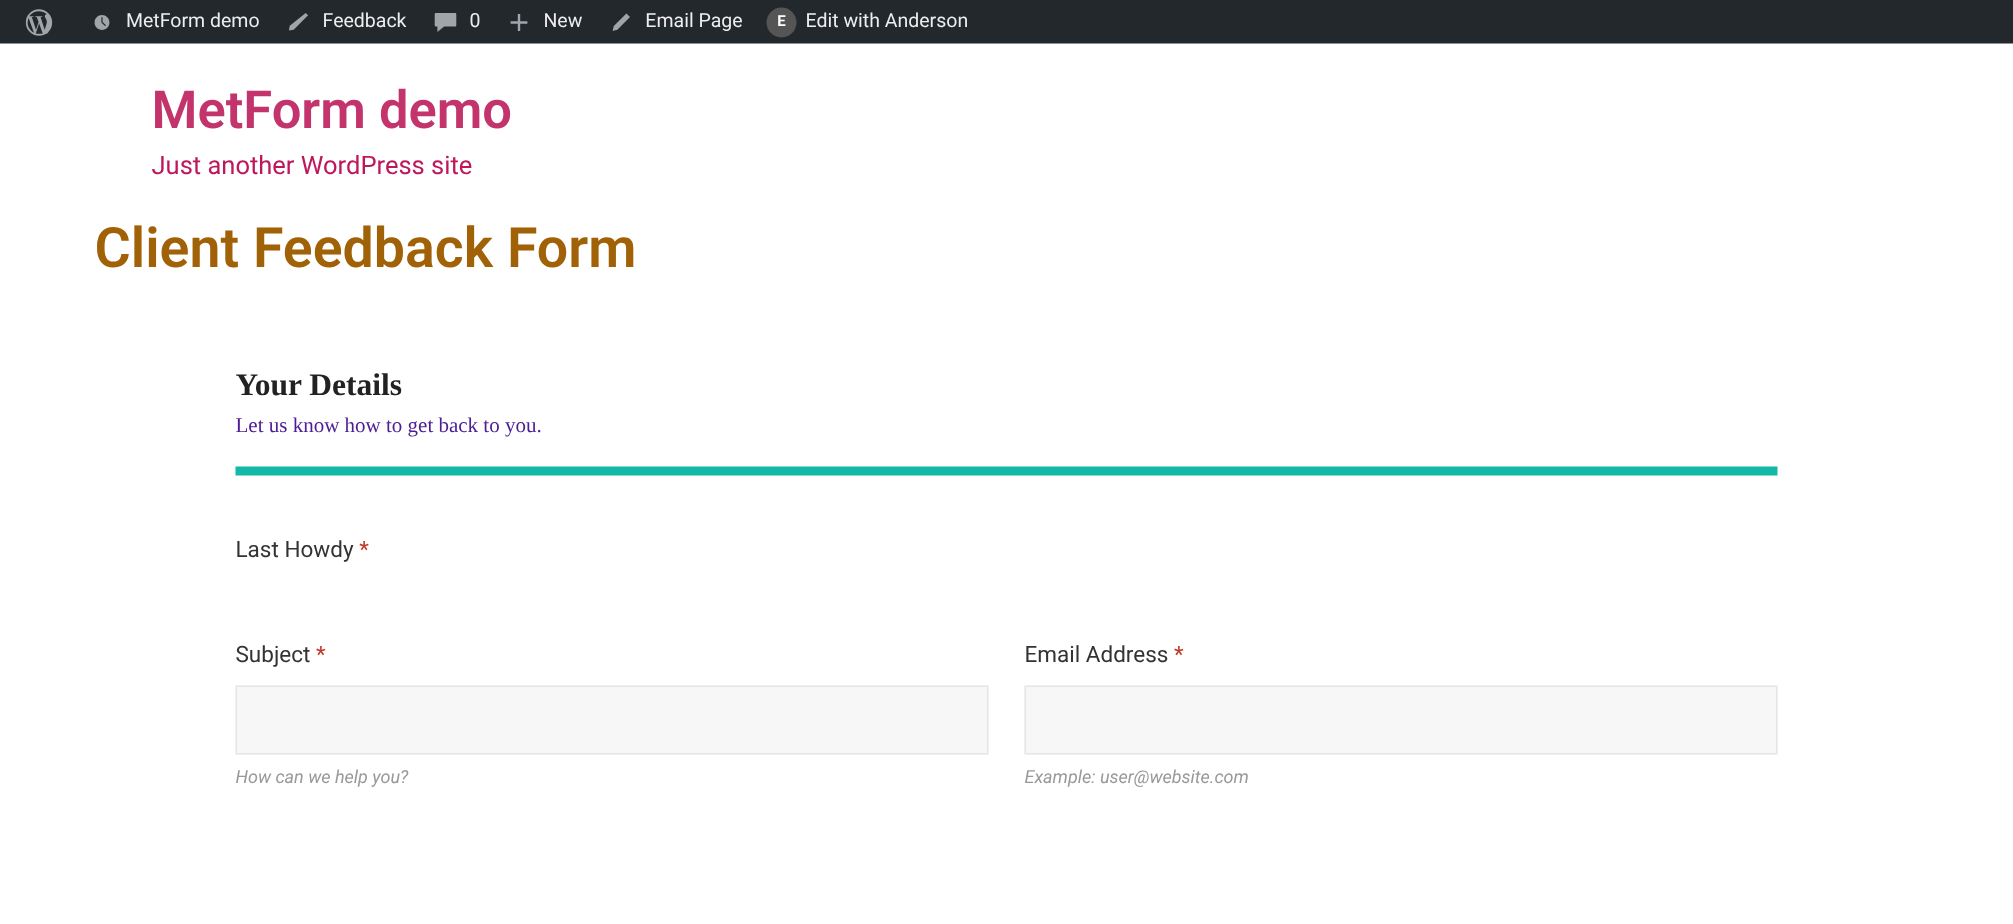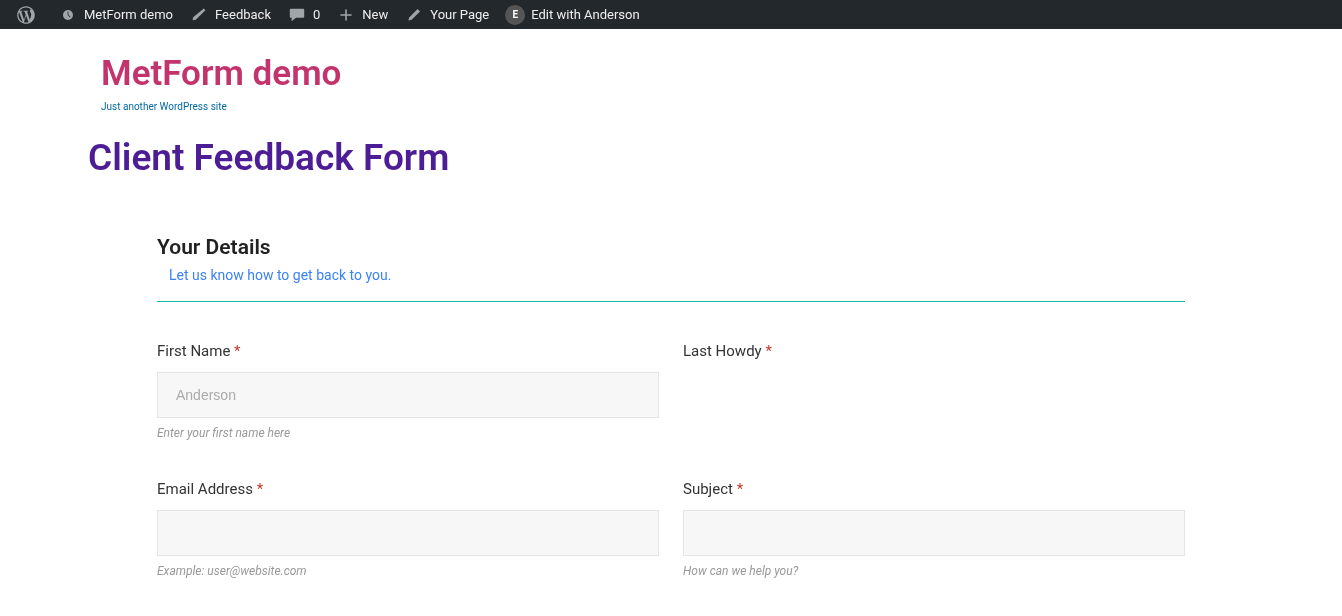--- a/index.html
+++ b/index.html
@@ -11,28 +11,28 @@
     .admin-item { display: flex; align-items: center; padding: 0 8px; height: 29px; color: #eee; cursor: pointer; }
     .admin-icon { width: 20px; height: 20px; margin-right: 6px; display: inline-flex; align-items: center; justify-content: center; font-size: 16px; }
     .admin-icon svg { fill: #a0a5aa; }
     .avatar-box { width: 18px; height: 18px; background: #888; margin-left: 6px; }
     .search-box { width: 24px; height: 24px; display: flex; align-items: center; justify-content: center; margin-left: 4px; cursor: pointer; }
     
     
     .page { padding-top: 24px; }
     .site-header { padding-left: 101px; margin-bottom: 24px; }
     .site-title { color: #c3336c; font-size: 35px; font-weight: 600; line-height: 1.2; margin-bottom: 6px; }
-    .site-tagline { color: #0369a1; font-size: 10px; }
-    .page-title { padding-left: 88px; color: #4c1d95; font-size: 37px; font-weight: 600; }
+    .site-tagline { color: #be185d; font-size: 17px; }
+    .page-title { padding-left: 43px; color: #a16207; font-size: 37px; font-weight: 600; margin-left: 20px; }
     
     
     .form-wrap { margin: 24px auto 0; width: 1028px; }
-    .section-head { border-bottom: 1px solid #14b8a6; padding: 32px 0 18px; }
+    .section-head { border-bottom: 6px solid #14b8a6; padding: 32px 0 18px; font-family: Liberation Serif, serif; }
     .section-title { font-size: 21px; font-weight: 600; color: #222; margin-bottom: 8px; }
-    .section-sub { font-size: 14px; color: #3b82f6; margin-left: 12px; }
+    .section-sub { font-size: 14px; color: #4c1d95; }
     
     .row { display: flex; gap: 24px; margin-top: 40px; }
     .col { flex: 1; }
     .field-label { font-size: 15px; color: #333; margin-bottom: 12px; display: block; }
     .req { color: #c0392b; }
     .input { width: 100%; height: 46px; background: #f7f7f7; border: 1px solid #e5e5e5; padding: 0 18px; font-size: 14px; color: #555; }
     .input::placeholder { color: #aaa; }
     .help-text { font-size: 12px; color: #999; font-style: italic; margin-top: 8px; display: block; }
     
     .elementor-circle { width: 20px; height: 20px; border-radius: 50%; background: #555; display: inline-flex; align-items: center; justify-content: center; margin-right: 6px; font-size: 10px; color: #fff; font-weight: bold; }
@@ -80,21 +80,21 @@
           </svg>
       </span>
       <span>New</span>
     </div>
     <div class="admin-item">
       <span class="admin-icon">
         <svg viewBox="0 0 20 20" width="16" height="16">
             <path d="M14.5 2.5l3 3L7 16l-4 1 1-4L14.5 2.5z"></path>
           </svg>
       </span>
-      <span>Your Page</span>
+      <span>Email Page</span>
     </div>
     <div class="admin-item">
       <span class="elementor-circle">E</span>
       <span>Edit with Anderson</span>
     </div>
   </div>
 </div>
 
 <div class="page">
   <div class="site-header">
@@ -104,35 +104,30 @@
   <h1 class="page-title">Client Feedback Form</h1>
 
   <div class="form-wrap">
     <div class="section-head">
       <div class="section-title">Your Details</div>
       <div class="section-sub">Let us know how to get back to you.</div>
     </div>
 
     <div class="row">
       <div class="col">
-        <label class="field-label"><span>First Name</span> <span class="req">*</span></label>
-        <input class="input" type="text" placeholder="Anderson" style="">
-        <span class="help-text">Enter your first name here</span>
-      </div>
-      <div class="col">
         <label class="field-label"><span>Last Howdy</span> <span class="req">*</span></label>
       </div>
     </div>
 
     <div class="row">
       <div class="col">
+        <label class="field-label"><span>Subject</span> <span class="req">*</span></label>
+        <input class="input" type="text" placeholder="" style="">
+        <span class="help-text">How can we help you?</span>
+      </div>
+      <div class="col">
         <label class="field-label"><span>Email Address</span> <span class="req">*</span></label>
         <input class="input" type="email" placeholder="" style="">
         <span class="help-text">Example: user@website.com</span>
-      </div>
-      <div class="col">
-        <label class="field-label"><span>Subject</span> <span class="req">*</span></label>
-        <input class="input" type="text" placeholder="" style="">
-        <span class="help-text">How can we help you?</span>
       </div>
     </div>
   </div>
 </div>
 
 </body></html>

